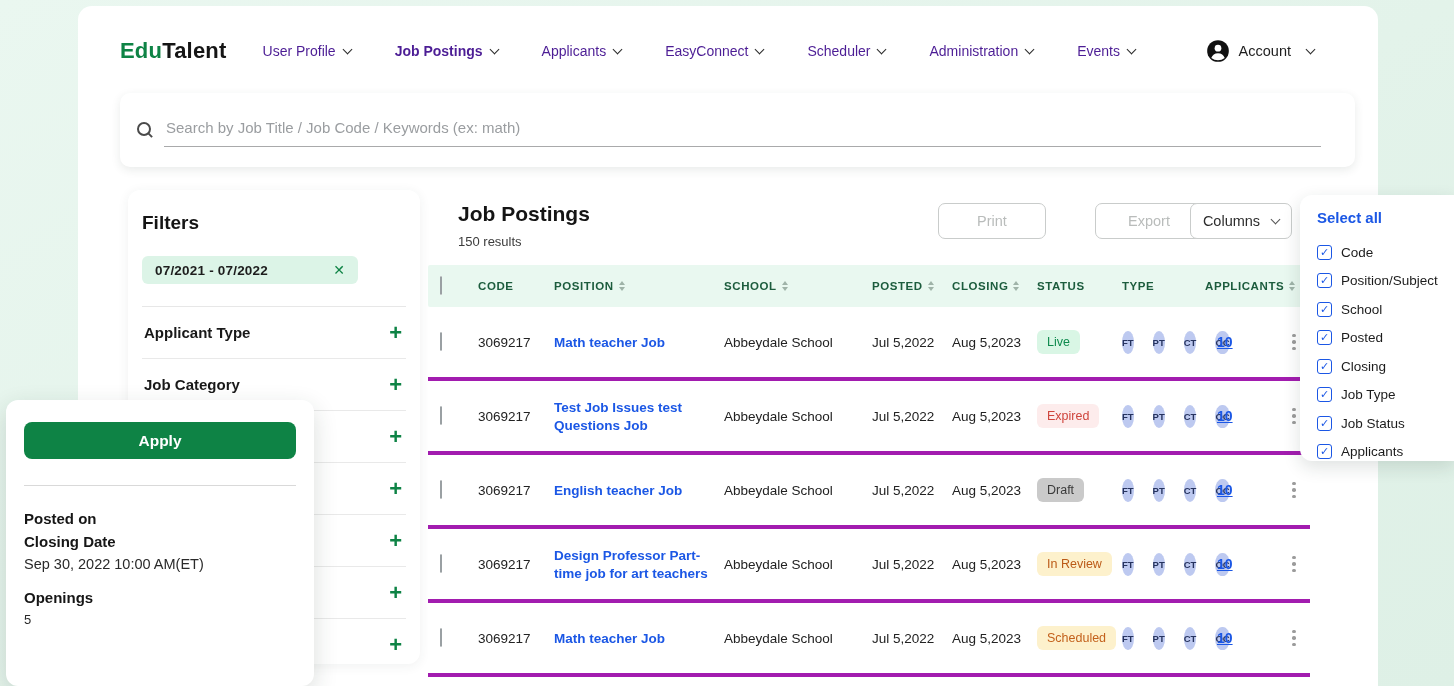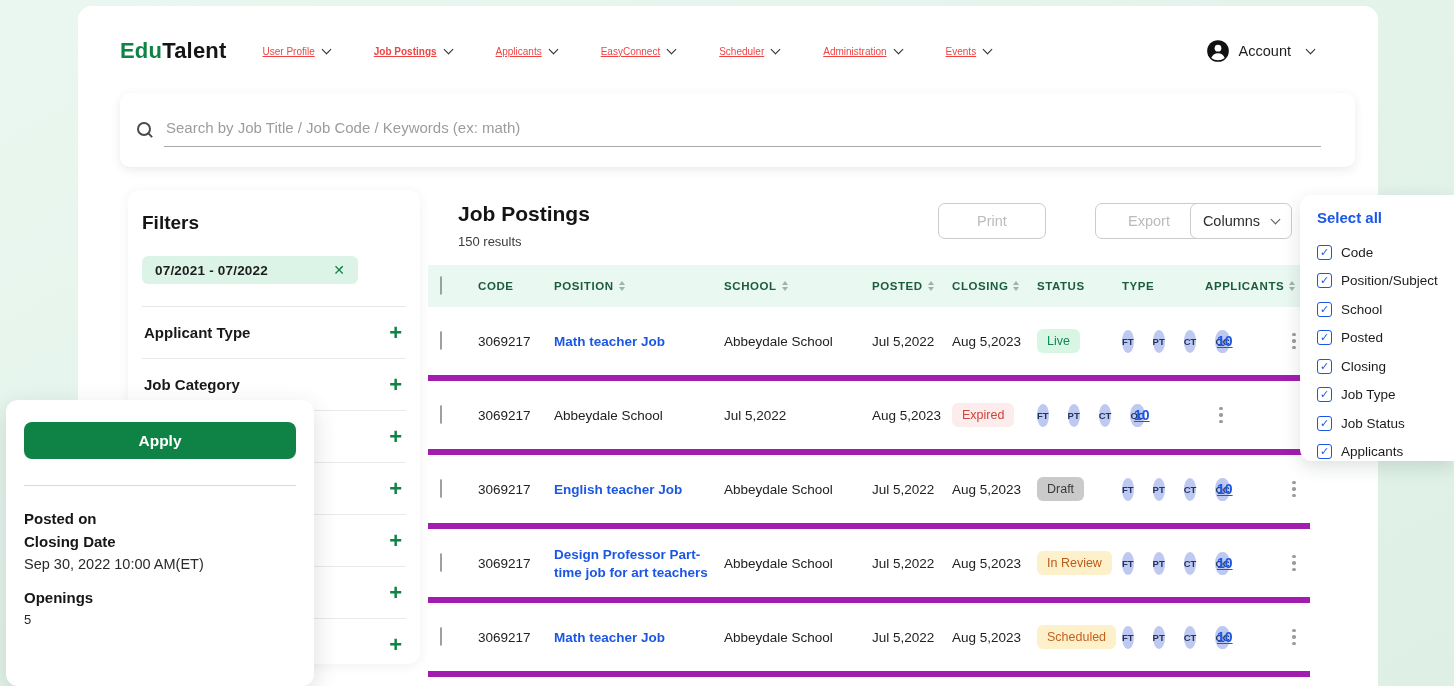--- a/index.html
+++ b/index.html
@@ -12,21 +12,21 @@
     background:#fff; border-radius:14px 14px 0 0; }
 
   
   .nav { position:absolute; left:0; top:0; width:100%; height:90px;
     display:flex; align-items:center; padding:0 64px 0 42px; }
   .logo { font-size:22px; font-weight:700; letter-spacing:.2px; white-space:nowrap; }
   .logo .edu { color:#0e8345; }
   .logo .talent { color:#151515; }
   .nav-menu { display:flex; align-items:center; gap:44px; margin-left:36px; flex:1; }
   .nav-item { display:flex; align-items:center; background:none; border:none; cursor:pointer;
-    font-family:inherit; font-size:10px; color:#ef4444; font-weight:400;text-decoration:underline; }
+    font-family:inherit; font-size:14px; color:#4c1d95; font-weight:400; }
   .nav-item.active { font-weight:700; }
   .chev { width:7px; height:7px; border-right:1.6px solid #2a2a2a; border-bottom:1.6px solid #2a2a2a;
     transform:rotate(45deg); margin-left:8px; margin-top:-4px; flex:none; }
   .account { display:flex; align-items:center; gap:8px; cursor:pointer; }
   .account-label { font-size:14.5px; color:#1e1e1e; }
 
   
   .search-card { position:absolute; left:42px; top:87px; width:1235px; height:74px;
     background:#fff; border-radius:10px; box-shadow:0 3px 10px rgba(40,60,50,.10);
     display:flex; align-items:center; padding:0 34px 0 16px; z-index:5; }
@@ -70,21 +70,21 @@
   .table { position:absolute; left:350px; top:259px; width:882px; }
   .tr { display:grid; grid-template-columns:50px 76px 170px 148px 80px 85px 85px 83px 73px 32px;
     align-items:center; }
   .thead { height:42px; background:#e9f8f0; border-radius:2px; }
   .th { font-size:11.5px; font-weight:700; color:#1c5c3d; letter-spacing:.05em;
     display:flex; align-items:center; }
   .sort { display:inline-flex; flex-direction:column; gap:2px; margin-left:5px; }
   .sort i { width:0; height:0; border-left:3.5px solid transparent; border-right:3.5px solid transparent; }
   .sort .up { border-bottom:4px solid #9fb3a8; }
   .sort .down { border-top:4px solid #9fb3a8; }
-  .row { height:74px; border-bottom:6px solid #a21caf; background:#fff; }
+  .row { height:74px; border-bottom:4px solid #a21caf; background:#fff; }
   .cell { font-size:13.5px; color:#222; }
   .cbx-plain { width:17px; height:17px; border:1.5px solid #9aa0a3; border-radius:3px;
     background:#fff; margin-left:12px; cursor:pointer; }
   .pos-link { font-size:13.5px; font-weight:700; color:#1b57e5; line-height:17px;
     cursor:pointer; padding-right:14px; }
   .badge { display:inline-block; font-size:12.5px; padding:5px 10px; border-radius:6px; white-space:nowrap; }
   .badge--live { background:#d9f6e5; color:#0e8a4d; }
   .badge--expired { background:#fdecec; color:#cf443c; }
   .badge--draft { background:#cacaca; color:#3a3a3a; }
   .badge--review { background:#fdf1cc; color:#bb5a17; }
@@ -294,20 +294,21 @@
               <i></i>
               <i></i>
               <i></i>
             </button>
           </div>
   </div>
 
   <div class="tr row">
     <div><span class="cbx-plain"></span></div>
     <div class="cell">3069217</div>
+    <div><span class="pos-link">Test Job Issues test Questions Job</span></div>
     <div class="cell">Abbeydale School</div>
     <div class="cell">Jul 5,2022</div>
     <div class="cell">Aug 5,2023</div>
     <div><span class="badge badge--expired">Expired</span></div>
     <div class="chips">
             <span class="chip-type">FT</span>
             <span class="chip-type">PT</span>
             <span class="chip-type">CT</span>
             <span class="chip-type">OC</span>
           </div>

